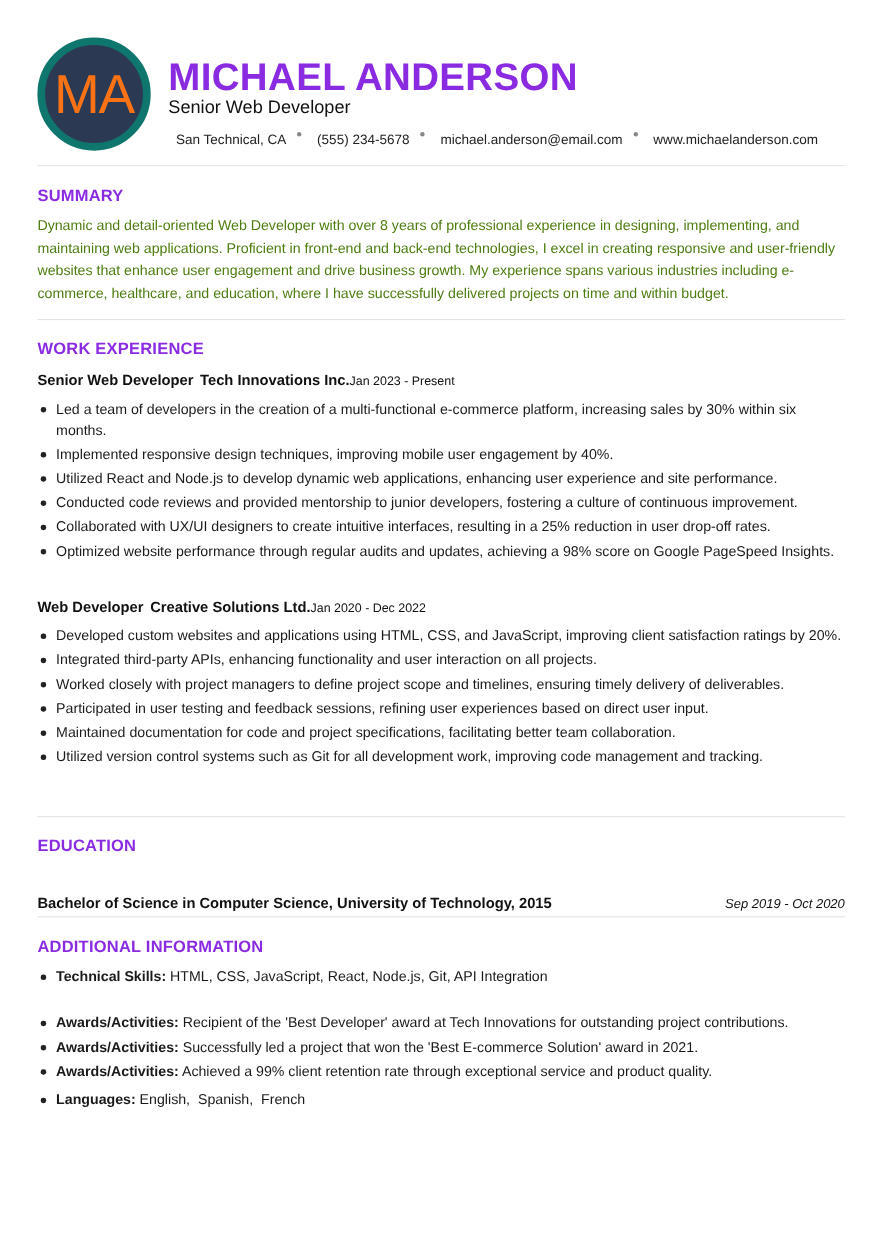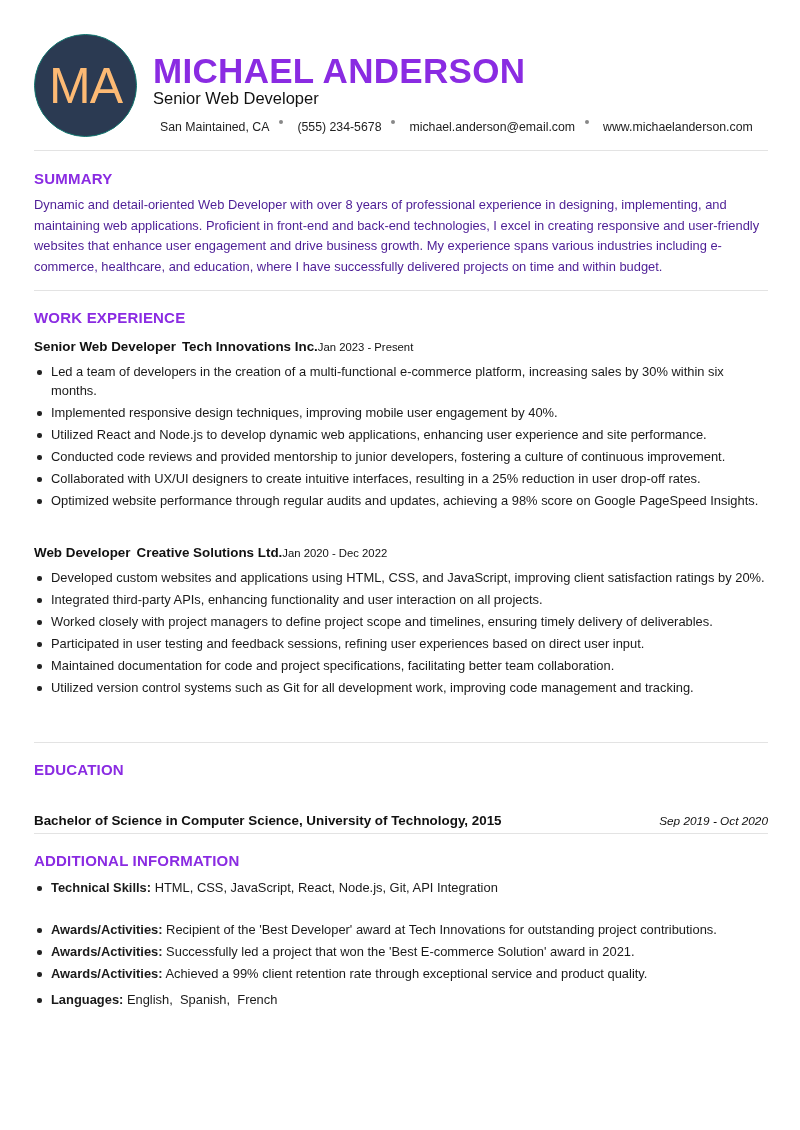--- a/index.html
+++ b/index.html
@@ -2,35 +2,35 @@
 <html><head>
 <meta charset="utf-8">
 <style>
   * { box-sizing: border-box; margin: 0; padding: 0; }
   html, body { width: 800px; height: 1130px; background: #ffffff; }
   body { font-family: "Liberation Sans", sans-serif; color: #1a1a1a; position: relative; overflow: hidden; }
 
   .header { position: absolute; left: 34px; top: 34px; width: 734px; height: 104px; }
   .avatar {
     position: absolute; left: 0; top: 0; width: 103px; height: 103px; border-radius: 50%;
-    background: #2b3a52; border: 1px solid #0f766e;
+    background: #2b3a52; border: 7px solid #0f766e;
     display: flex; align-items: center; justify-content: center;
-    color: #fdba74; font-size: 50px; font-weight: 400; letter-spacing: -1px;
+    color: #f97316; font-size: 50px; font-weight: 400; letter-spacing: -1px;
   }
   .name { position: absolute; left: 119px; top: 2px; font-size: 35px; font-weight: 700; color: #8a2be2; letter-spacing: 0.3px; margin-top: 15px; }
   .jobtitle { position: absolute; left: 119px; top: 55px; font-size: 16.5px; color: #111; }
   .contact { position: absolute; left: 126px; top: 86px; font-size: 12.3px; color: #222; display: flex; white-space: nowrap; }
   .contact .item { display: inline-flex; align-items: center; }
   .contact .dot { display: inline-block; width: 4px; height: 4px; border-radius: 50%; background: #888; margin: 0 14px 0 10px; }
 
   .divider { position: absolute; left: 34px; width: 734px; height: 1px; background: #e3e3e3; }
 
   .section-title { position: absolute; left: 34px; font-size: 15px; font-weight: 700; color: #8a2be2; letter-spacing: 0.2px; }
 
-  .summary { position: absolute; left: 34px; top: 195px; width: 736px; font-size: 12.9px; line-height: 20.5px; color: #4c1d95; }
+  .summary { position: absolute; left: 34px; top: 195px; width: 736px; font-size: 12.9px; line-height: 20.5px; color: #4d7c0f; }
 
   .job-head { position: absolute; left: 34px; width: 734px; display: flex; justify-content: flex-start; align-items: baseline; }
   .job-head .title { font-size: 13.4px; font-weight: 700; color: #111; }
   .job-head .company { font-size: 13.4px; font-weight: 700; color: #111; margin-left: 6px; }
   .job-head .dates { font-size: 11.3px; color: #111; }
 
   ul.bullets { position: absolute; left: 34px; width: 736px; list-style: none; }
   ul.bullets li { position: relative; padding-left: 17px; font-size: 12.9px; line-height: 19px; color: #1a1a1a; margin-bottom: 3px; }
   ul.bullets li::before { content: ""; position: absolute; left: 3px; top: 8px; width: 4.5px; height: 4.5px; border-radius: 50%; background: #222; }
   ul.bullets li b { font-weight: 700; }
@@ -42,21 +42,21 @@
 </head>
 <body>
 
 <div class="header">
   <div class="avatar">
     <span>MA</span>
   </div>
   <div class="name">MICHAEL ANDERSON</div>
   <div class="jobtitle">Senior Web Developer</div>
   <div class="contact">
-    <span class="item">San Maintained, CA</span>
+    <span class="item">San Technical, CA</span>
     <span class="dot"></span>
     <span class="item">(555) 234-5678</span>
     <span class="dot"></span>
     <span class="item">michael.anderson@email.com</span>
     <span class="dot"></span>
     <span class="item">www.michaelanderson.com</span>
   </div>
 </div>
 
 <div class="divider" style="top:150px"></div>

